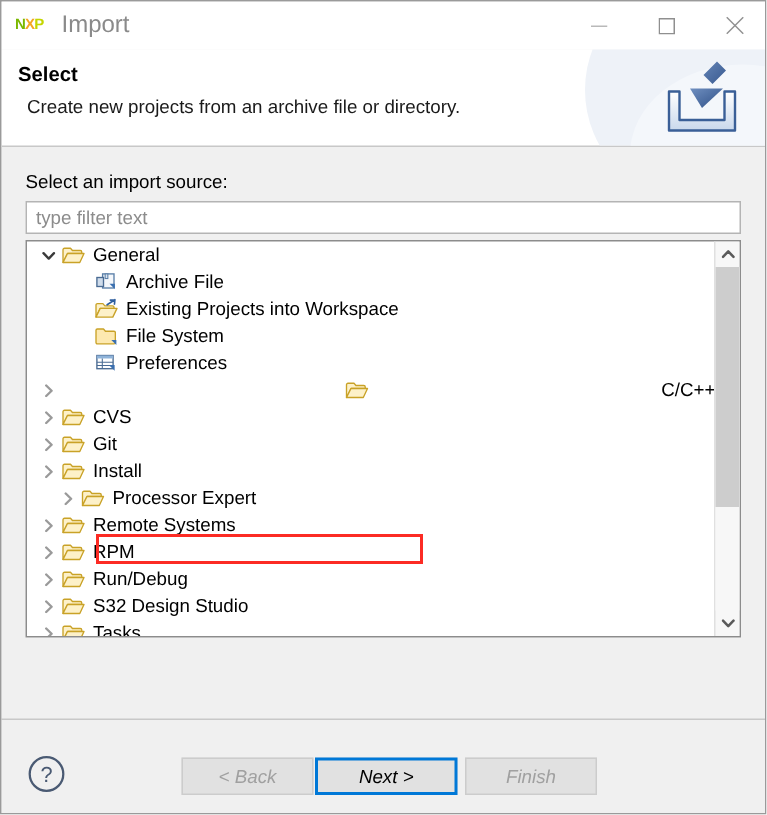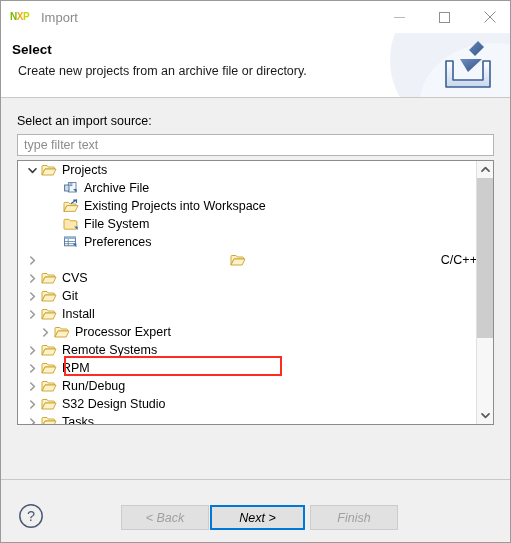--- a/index.html
+++ b/index.html
@@ -40,21 +40,21 @@
     font-weight: bold;
     letter-spacing: -0.5px;
     line-height: 1;
     font-family: "Liberation Sans", sans-serif;
   }
   .nxp-logo .n { color: #7ab800; }
   .nxp-logo .x { color: #f5a623; }
   .nxp-logo .p { color: #c4d600; }
   .title-text {
     margin-left: 9px;
-    font-size: 13px;
+    font-size: 16px;
     color: #8a8a8a;
   }
   .win-btns {
     position: absolute;
     right: 0; top: 0;
     height: 32px;
     display: flex;
   }
   .win-btn {
     width: 45px;
@@ -362,21 +362,21 @@
               <svg width="9" height="7" viewBox="0 0 9 7">
                 <path d="M1 1.8 L4.5 5.4 L8 1.8" fill="none" stroke="#3a3a3a" stroke-width="1.6" stroke-linecap="round" stroke-linejoin="round"></path>
               </svg>
             </span>
             <span class="row-icon">
               <svg width="16" height="14" viewBox="0 0 16 14">
                 <path d="M1 3.5 A1 1 0 0 1 2 2.5 L6 2.5 L7.3 4 L12.5 4 A1 1 0 0 1 13.5 5 L13.5 6 L4 6 L1 12 Z" fill="#fdf1c9" stroke="#c9a227" stroke-width="0.9" stroke-linejoin="round"></path>
                 <path d="M4 6 L15 6 L12.2 12 L1 12 Z" fill="#fdf1c9" stroke="#c9a227" stroke-width="0.9" stroke-linejoin="round"></path>
               </svg>
             </span>
-            <span class="row-label">Projects</span>
+            <span class="row-label">General</span>
           </div>
           <div class="tree-row" style="padding-left: 28px;">
             <span class="twisty"></span>
             <span class="row-icon">
               <svg width="16" height="14" viewBox="0 0 16 14">
                 <rect x="5.4" y="1.6" width="7.6" height="9.4" fill="#f4f7fb" stroke="#5a7fa8" stroke-width="0.9"></rect>
                 <rect x="7.1" y="1.6" width="1.8" height="3.1" fill="#d9e3ef" stroke="#5a7fa8" stroke-width="0.7"></rect>
                 <rect x="1.6" y="4.0" width="4.4" height="6.0" fill="#cfdceb" stroke="#4a6b93" stroke-width="0.9"></rect>
                 <path d="M10.0 8.1 L13.6 8.1 L13.6 11.6 Z" fill="#3a6fb0"></path>
               </svg>

